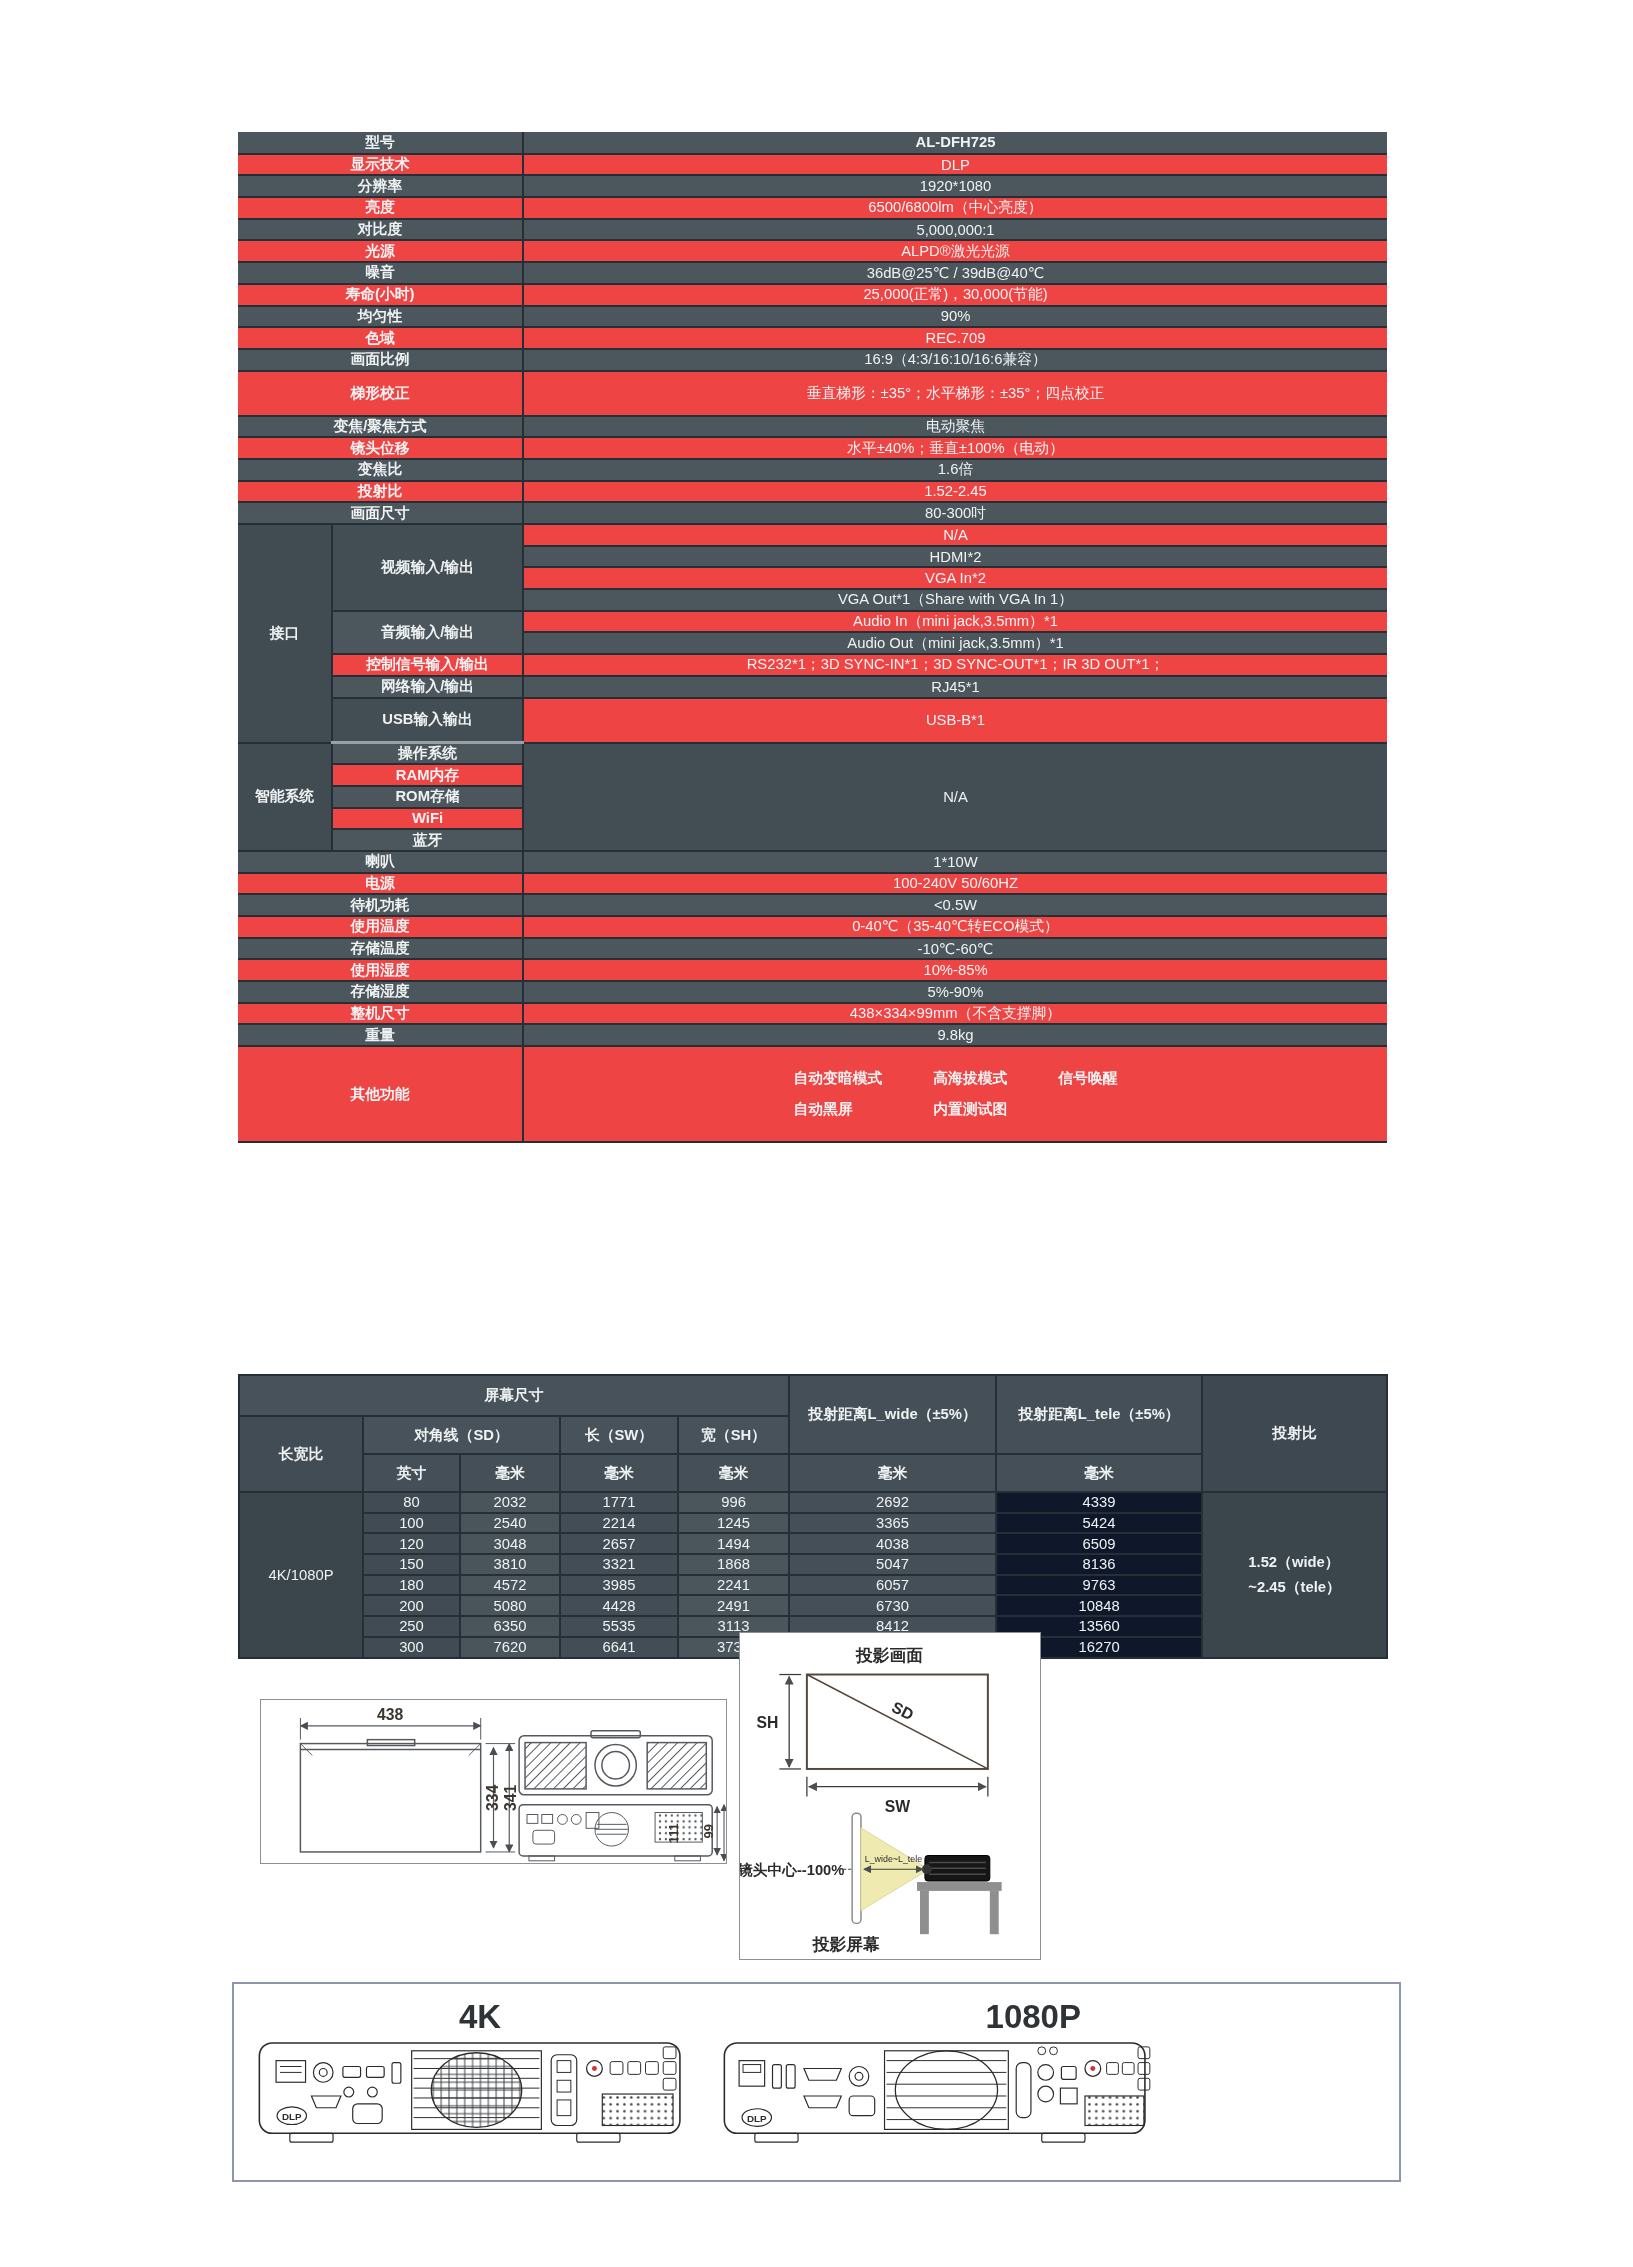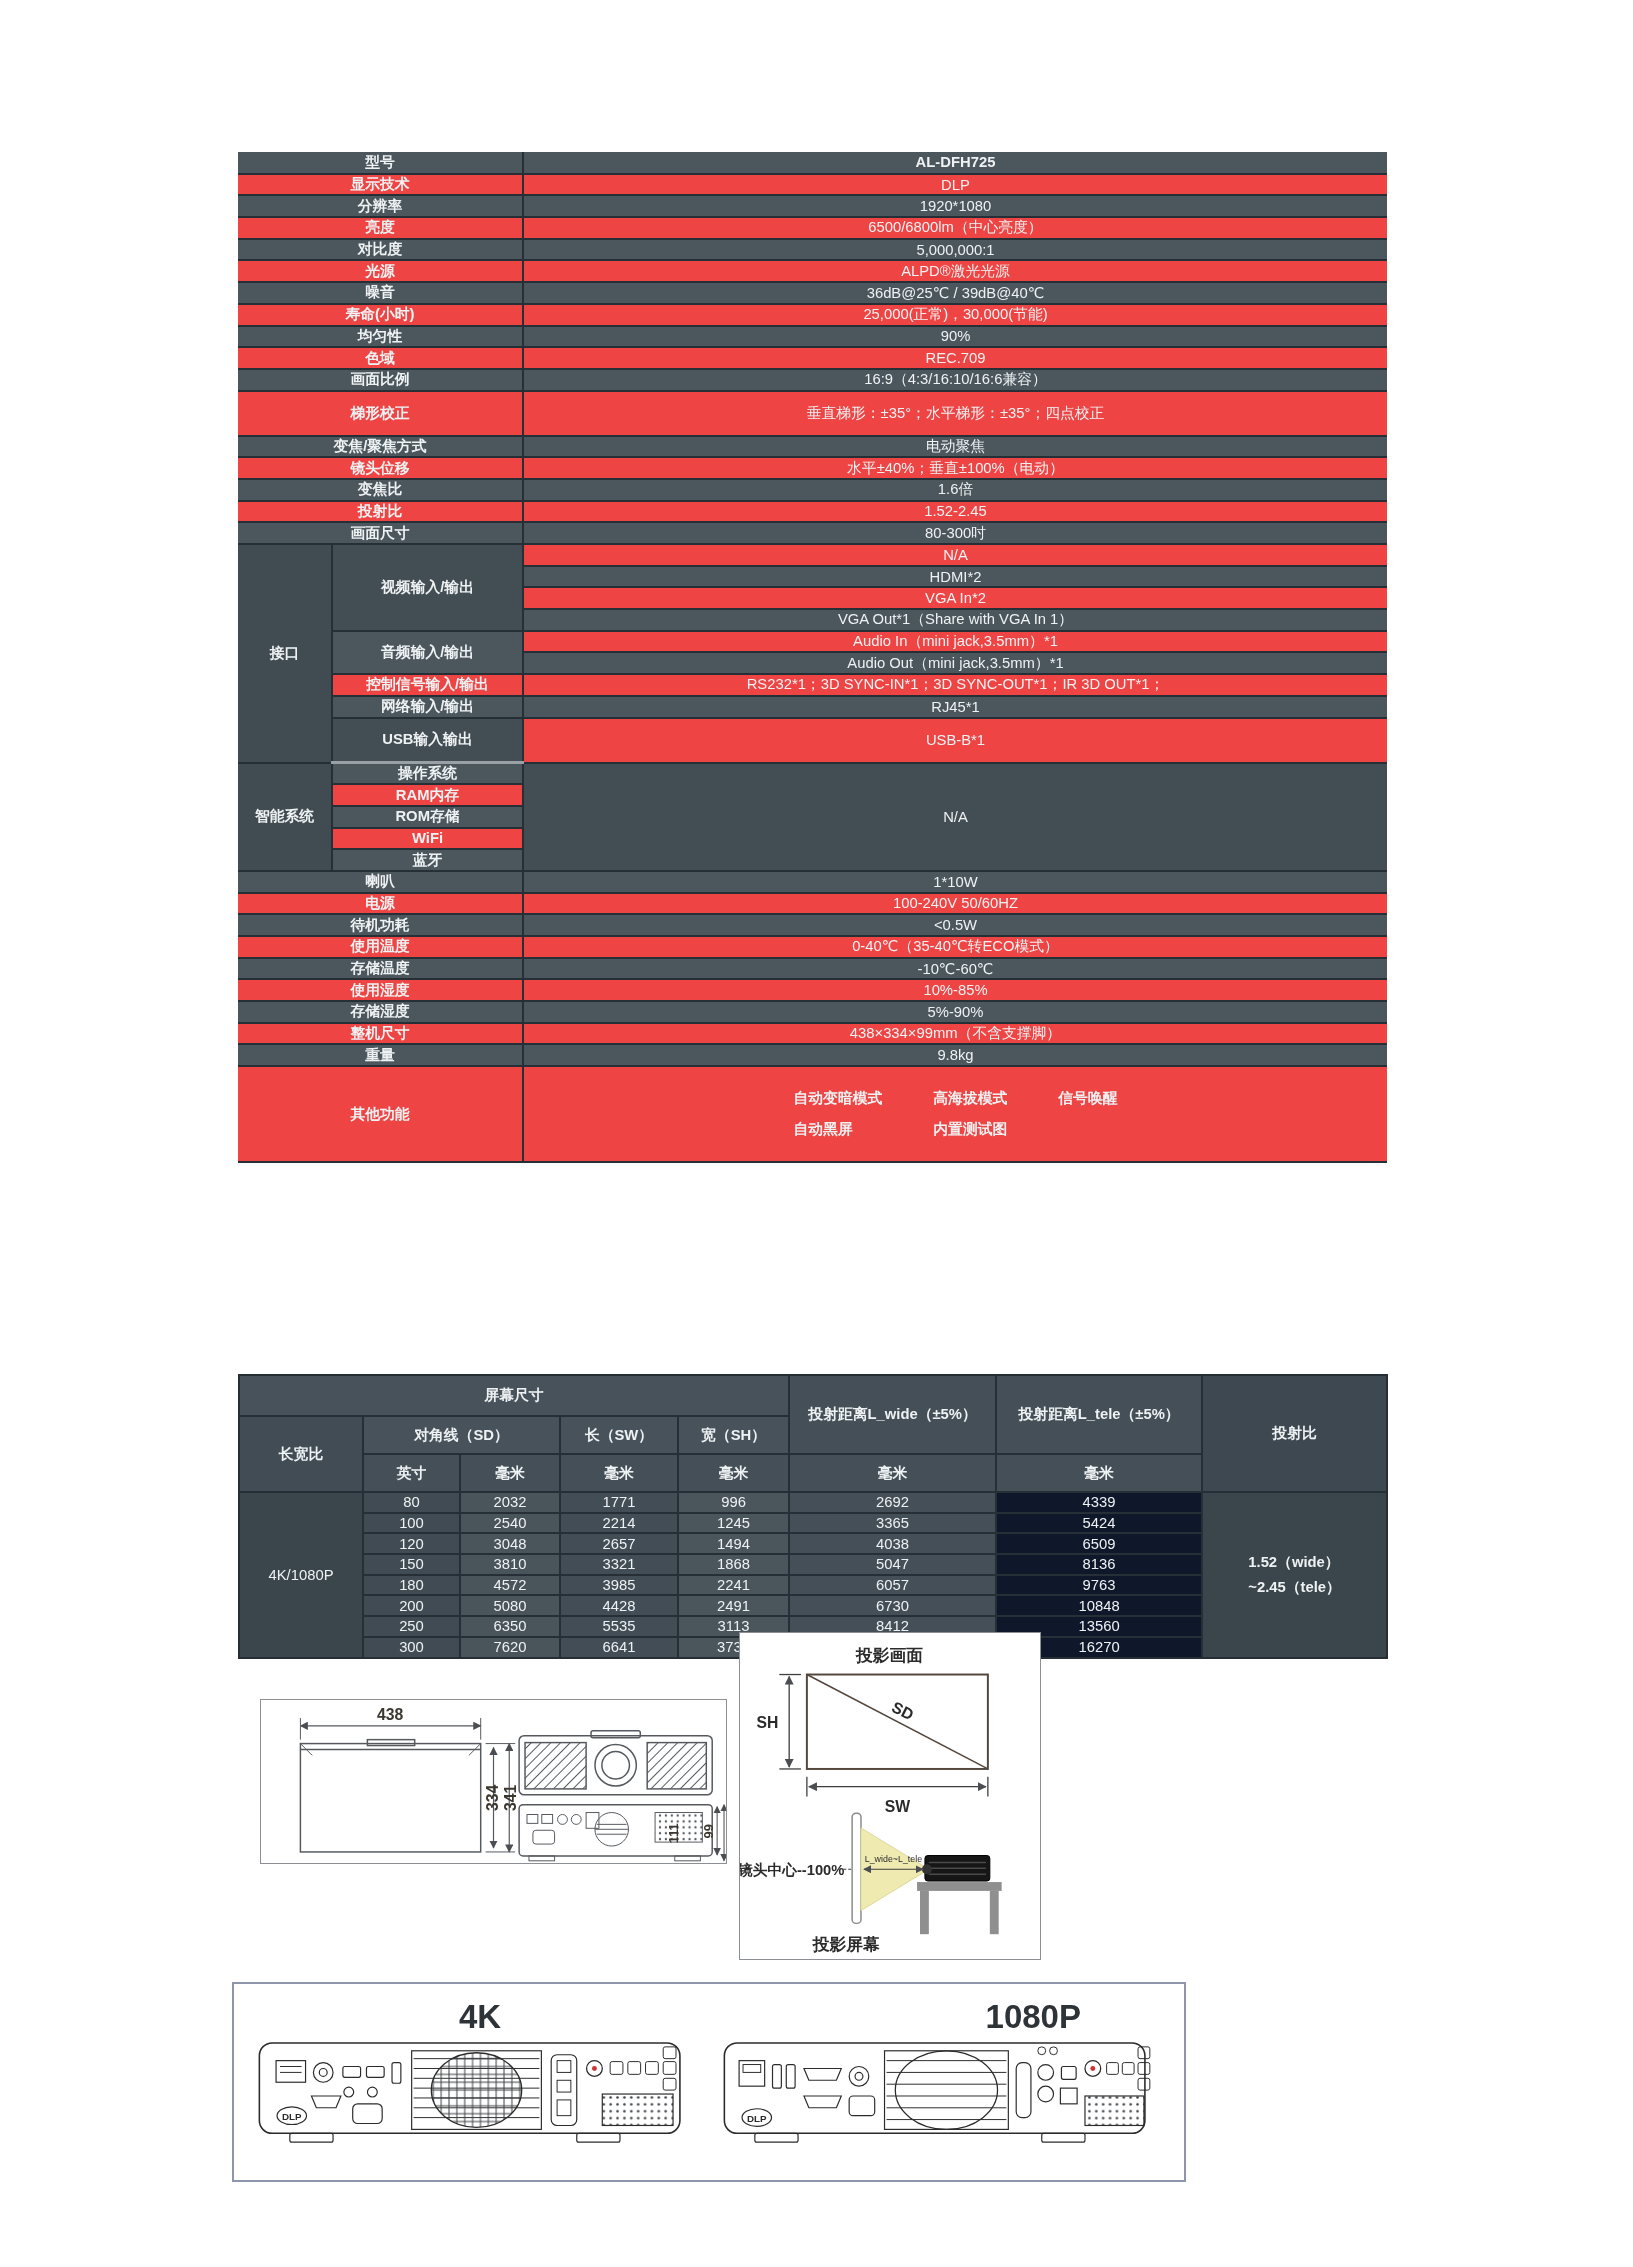--- a/index.html
+++ b/index.html
@@ -3,21 +3,21 @@
 <meta charset="utf-8">
 <style>
   html,body{margin:0;padding:0;background:#fff;}
   .page{position:relative;width:1633px;height:2268px;background:#fff;overflow:hidden;
         font-family:"Liberation Sans","DejaVu Sans",sans-serif;}
   .title{position:absolute;left:0;top:7.9px;width:1633px;text-align:center;
          font-size:45px;font-weight:700;letter-spacing:3.9px;color:#363c44;margin:0;}
 
   
   table{border-collapse:collapse;table-layout:fixed;}
-  .spec{position:absolute;left:238px;top:152px;width:1149px;font-size:14.8px;color:#eff2f3;}
+  .spec{position:absolute;left:238px;top:132px;width:1149px;font-size:14.8px;color:#eff2f3;}
   .spec td{border-bottom:2px solid #262f36;padding:0 7.9px;text-align:center;vertical-align:middle;overflow:hidden;}
   .spec tr.h1{height:21.7px;} .spec tr.h2{height:45px;} .spec tr.h4{height:96px;}
   .sl{background:#4b565d;} .sd{background:#ef4444;} .mid{background:#434d54;}
   .lab{font-weight:700;border-right:2px solid #262f36;}
   .grp{background:#414b52;font-weight:700;border-right:2px solid #262f36;}
   .sub{font-weight:700;border-right:2px solid #262f36;}
   .subtop{border-top:3px solid #99a1a7;}
   .strong{font-weight:700;}
   .other-grid{display:grid;grid-template-columns:auto auto auto;column-gap:51px;row-gap:11.8px;
               width:max-content;margin:16px auto;text-align:left;font-weight:700;}
@@ -31,21 +31,21 @@
   .aspect{background:#3b454c;font-weight:700;}
   .ratiocell{background:#3b454c;}
   .ratio{width:max-content;margin:0 auto;text-align:left;font-weight:700;line-height:1.7;}
   .c0{background:#404b53;} .c1{background:#49545b;} .c2{background:#424d55;}
   .c3{background:#4a555c;} .c4{background:#444f57;} .c5{background:#0f172a;}
 
   
   .box{position:absolute;background:#fff;box-sizing:border-box;}
   .dim-box{left:216px;top:1699px;width:467px;height:165px;border:1px solid #8c9094;margin-left:44px;}
   .proj-box{left:739px;top:1632px;width:302px;height:328px;border:1px solid #8c9094;}
-  .rear-box{left:232px;top:1982px;width:954px;height:200px;border:2px solid #8f96ab;padding-left:44px;}
+  .rear-box{left:232px;top:1982px;width:1169px;height:200px;border:2px solid #8f96ab;padding-left:44px;}
   .rear-label{position:absolute;top:13.8px;font-size:33px;font-weight:700;color:#2e3338;}
   .rear-label.l4k{left:118px;width:256px;text-align:center;}
   .rear-label.l1080{left:581px;width:266px;text-align:right;}
   svg text{font-family:"Liberation Sans","DejaVu Sans",sans-serif;}
 </style>
 </head>
 <body>
 
 <div class="page">
 

